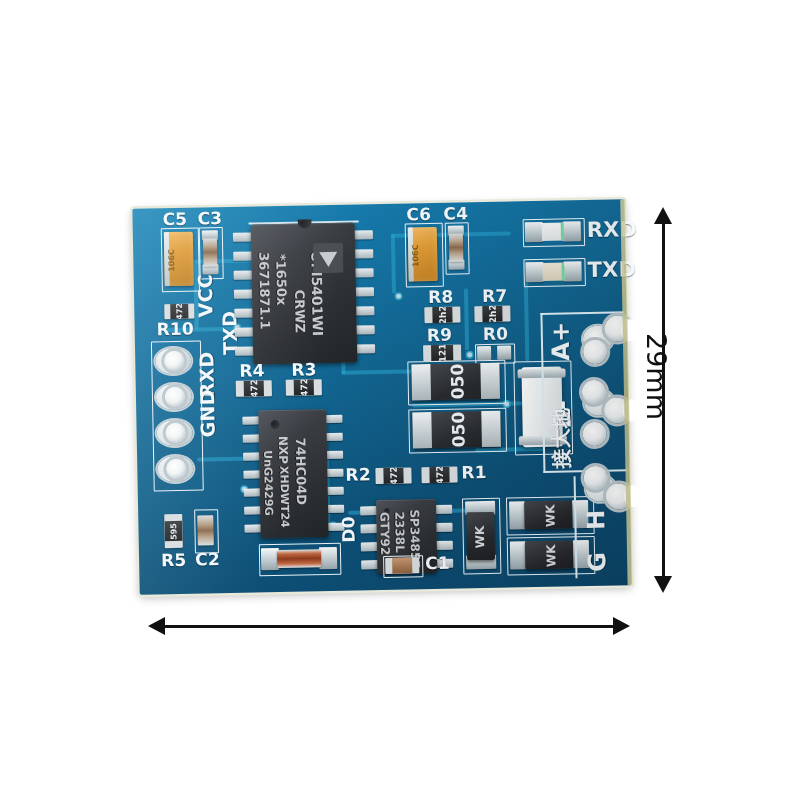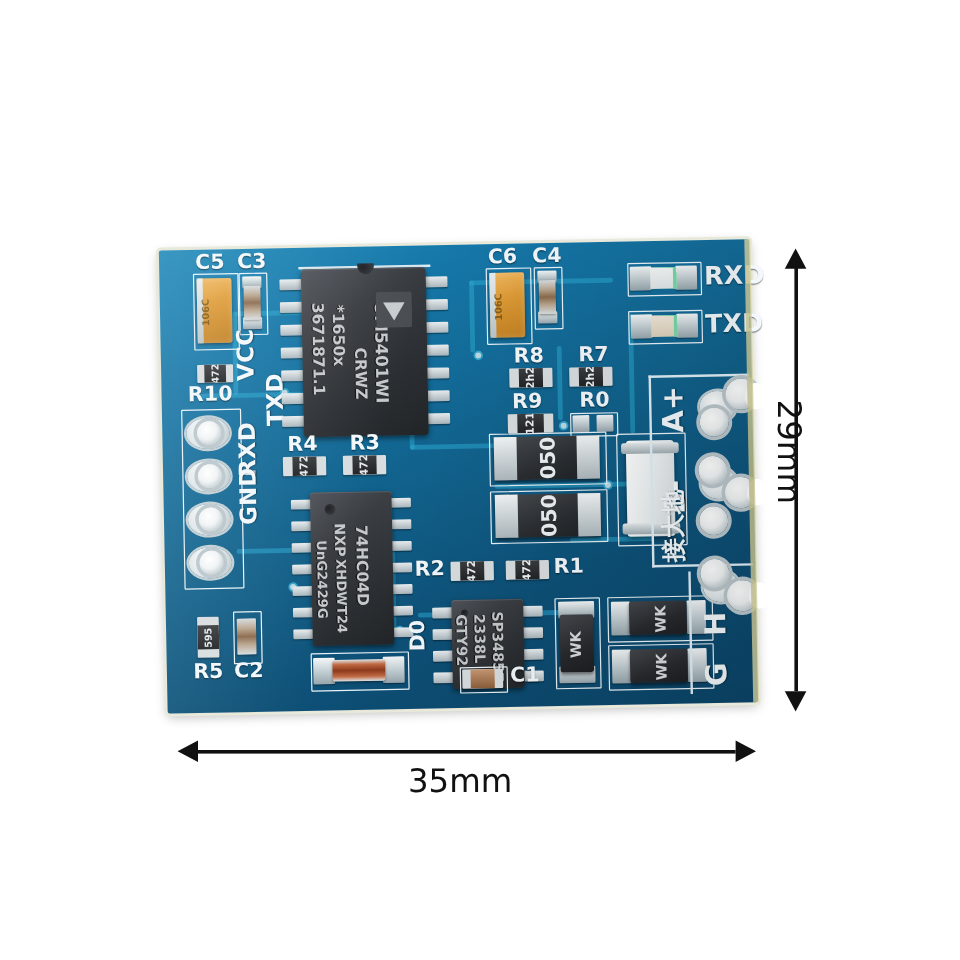--- a/index.html
+++ b/index.html
@@ -417,15 +417,14 @@
   </div>
 
   <div class="arr up" style="left:654px;top:207px;"></div>
   <div class="vline" style="left:661.5px;top:222px;height:354px;"></div>
   <div class="arr down" style="left:654px;top:576px;"></div>
   <div class="dimtxt" style="left:672px;top:333px;transform:rotate(90deg);transform-origin:left top;">29mm</div>
 
   <div class="arr left" style="left:148px;top:617px;"></div>
   <div class="hline" style="left:163px;top:624.5px;width:450px;"></div>
   <div class="arr right" style="left:613px;top:617px;"></div>
-  <div class="dimtxt" style="left:340px;top:636px;">35mm</div>
 
 </div>
 
 </body></html>

